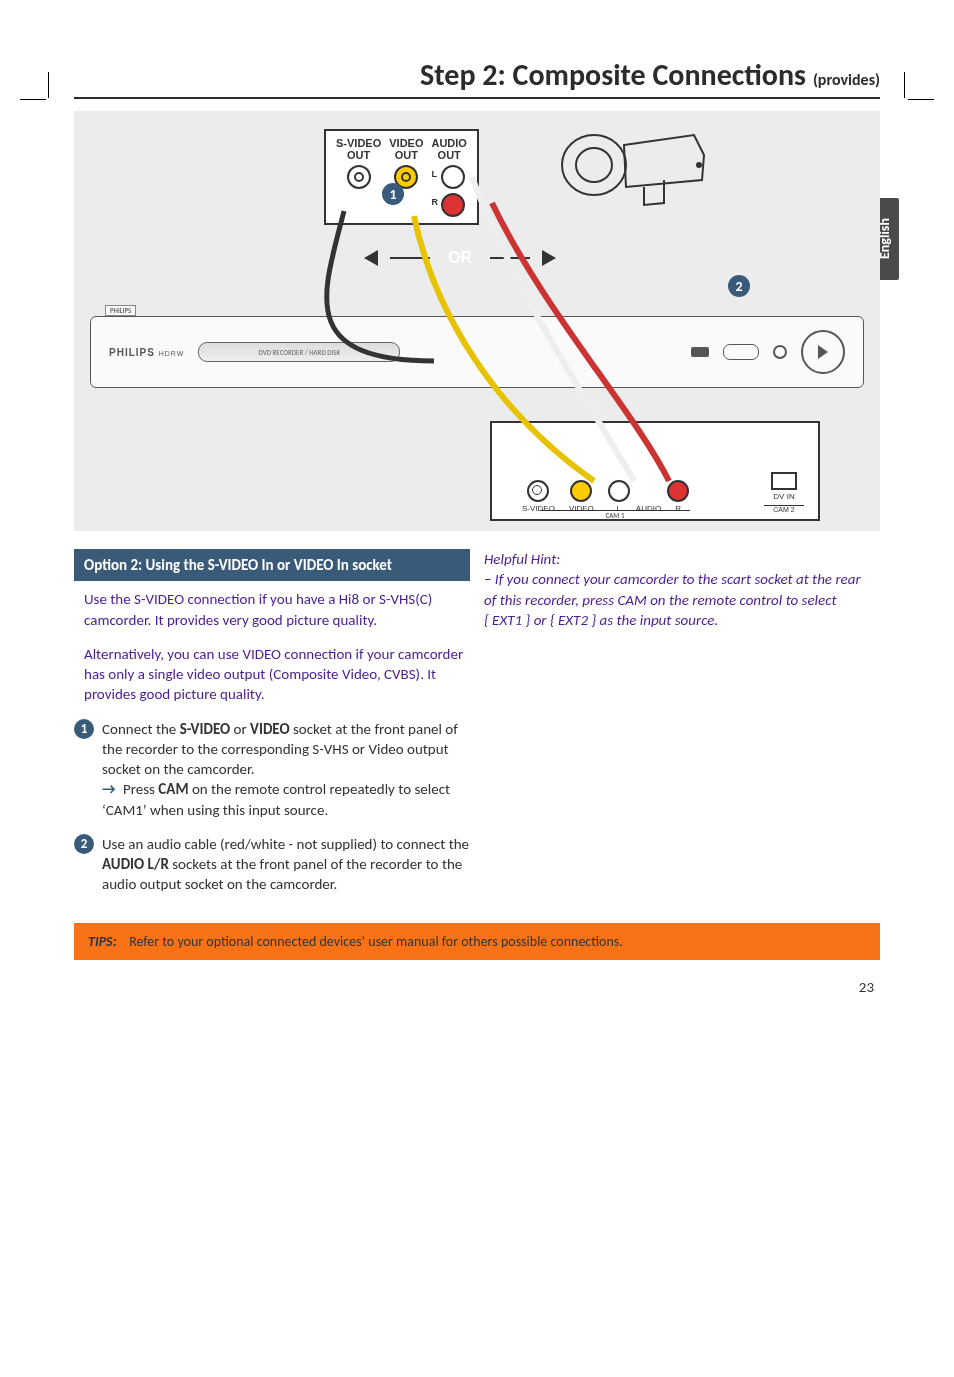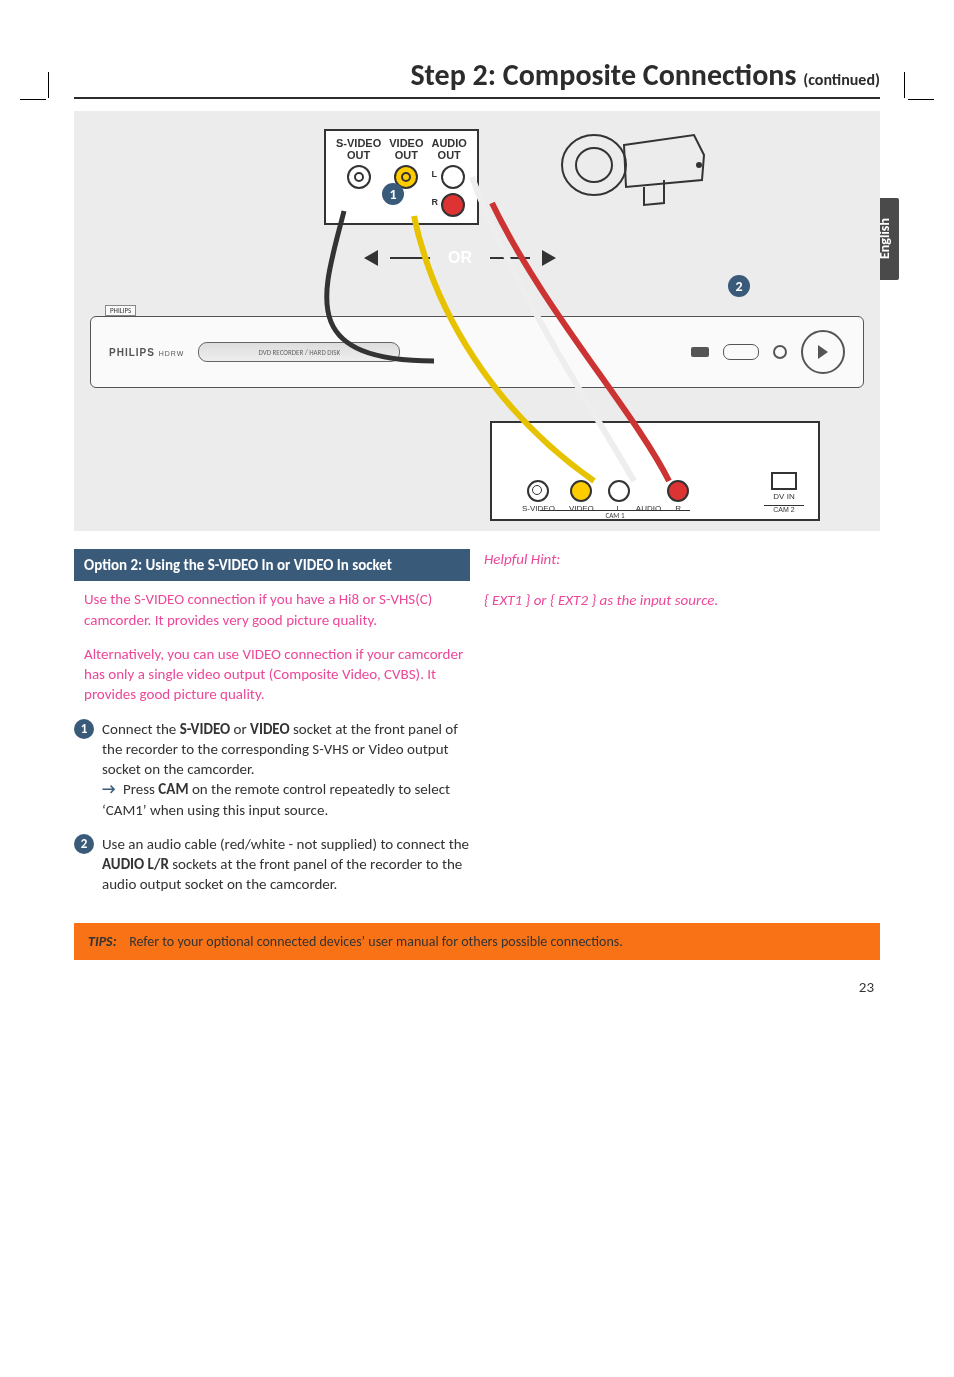--- a/index.html
+++ b/index.html
@@ -149,21 +149,21 @@
   .fp-cam2 { border-top:1px solid #333; font-size:7px; text-align:center; width:40px; margin-top:2px;}
 
   .columns {
     display:flex; gap:14px; margin-top:18px; font-size:15px; line-height:1.35;
   }
   .col { flex:1 1 50%; }
   .section-hdr {
     background:#3a5a7a; color:#fff; font-weight:bold; padding:6px 10px; font-size:15px;
     margin-bottom:8px;
   }
-  .para { margin:0 0 14px 0; color:#ec4899; padding-left:10px; padding-right:6px;}
+  .para { margin:0 0 14px 0; color:#4c1d95; padding-left:10px; padding-right:6px;}
   .num-item { position:relative; padding-left:28px; margin-bottom:14px;}
   .num-item .badge {
     position:absolute; left:0; top:0; width:20px; height:20px; background:#3a5a7a; color:#fff;
     border-radius:50%; display:flex; align-items:center; justify-content:center; font-size:13px; font-weight:bold;
   }
   .arrow-blue {
     display:inline-block; color:#3a5a7a; font-weight:bold; margin-right:4px;
   }
   .italic { font-style:italic; }
   b { font-weight:bold; }
@@ -182,21 +182,21 @@
 
 <div class="page">
 
   <div class="cropmark cm-h" style="top:43px; left:20px;"></div>
   <div class="cropmark cm-v" style="top:16px; left:48px;"></div>
   <div class="cropmark cm-h" style="top:43px; right:20px;"></div>
   <div class="cropmark cm-v" style="top:16px; right:48px;"></div>
 
   <div class="heading">
     <span>Step 2: Composite Connections</span>
-    <span class="cont">(continued)</span>
+    <span class="cont">(provides)</span>
   </div>
 
   <div class="lang-tab">English</div>
 
   <div class="figure">
 
     <div class="camcorder-panel">
       <div class="cp-group">
         <div>S-VIDEO</div>
         <div>OUT</div>
@@ -311,21 +311,21 @@
 
       <div class="num-item">
         <div class="badge">2</div>
         <span>Use an audio cable (red/white - not supplied) to connect the </span><b>AUDIO L/R</b><span> sockets at the front panel of the recorder to the audio output socket on the camcorder.</span>
       </div>
     </div>
 
     <div class="col">
       <p class="para italic" style="padding-left:0;">
         <span>Helpful Hint:</span><br>
-        <br>
+        <span>– If you connect your camcorder to the scart socket at the rear of this recorder, press CAM on the remote control to select </span><br>
         <span>{ EXT1 }</span><span> or </span><span>{ EXT2 }</span><span> as the input source.</span>
       </p>
     </div>
   </div>
 
   <div class="tips-bar">
     <b>TIPS:</b>
     &nbsp;&nbsp;
     <span>Refer to your optional connected devices’ user manual for others possible connections.</span>
   </div>

